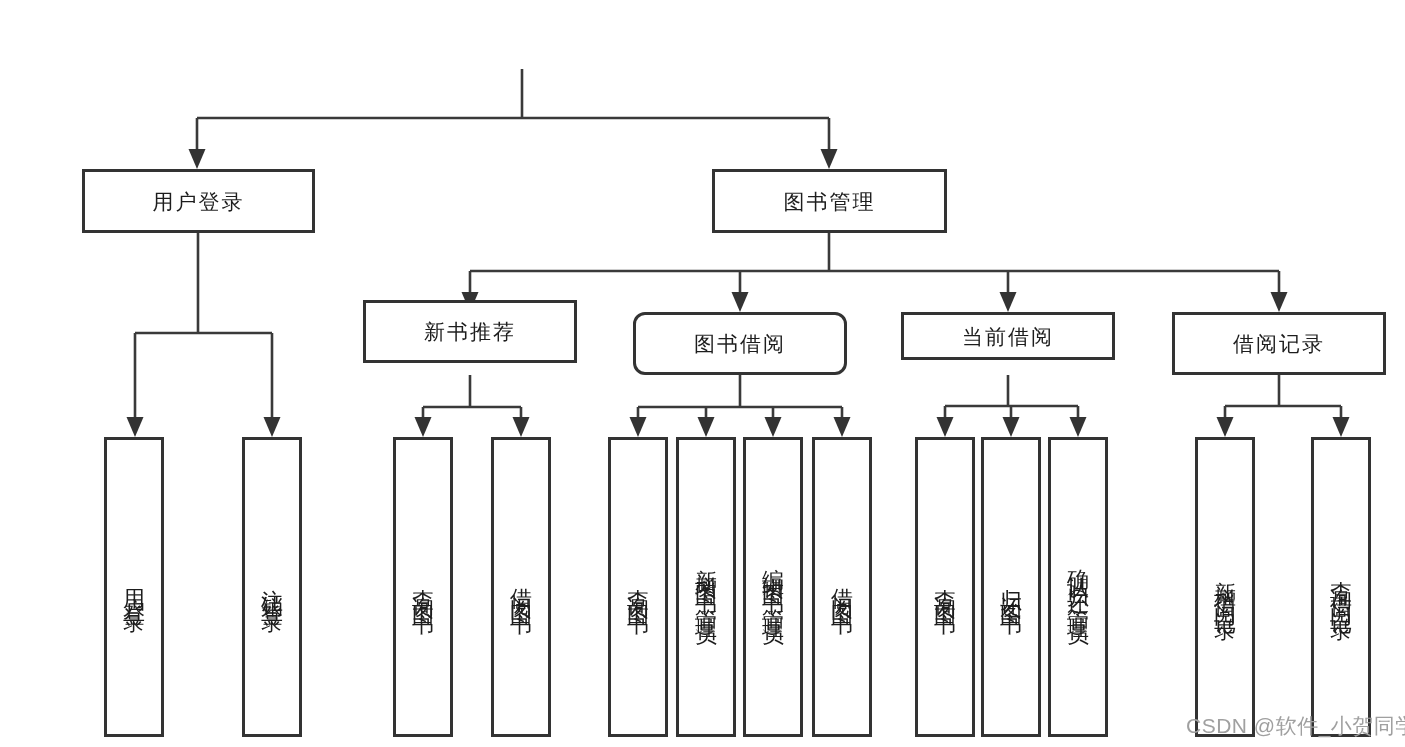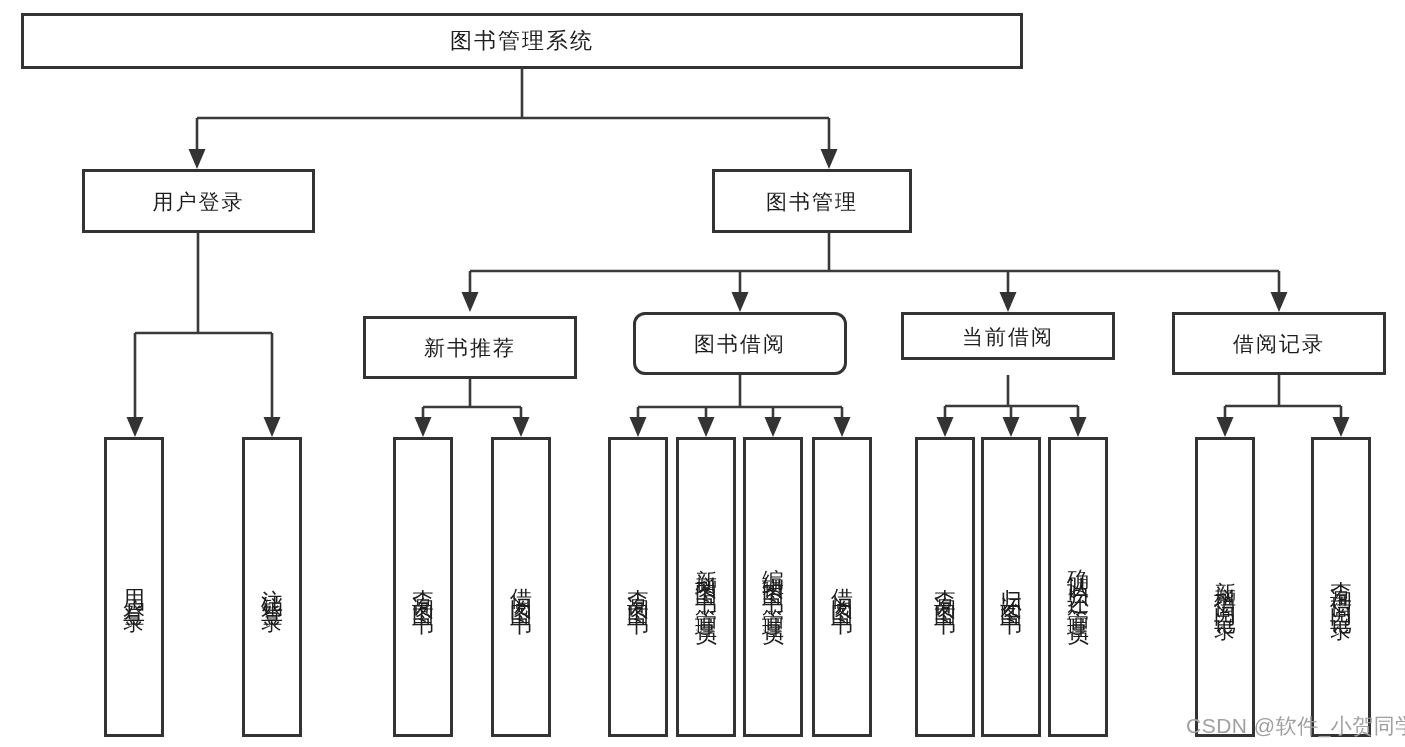--- a/index.html
+++ b/index.html
@@ -110,26 +110,25 @@
       <polygon points="1002.5,417 1019.5,417 1011,437"></polygon>
       <polygon points="1069.5,417 1086.5,417 1078,437"></polygon>
     </g>
     <g>
       <path d="M1279,375 V406 M1225,406 H1341 M1225,406 V418 M1341,406 V418"></path>
       <polygon points="1216.5,417 1233.5,417 1225,437"></polygon>
       <polygon points="1332.5,417 1349.5,417 1341,437"></polygon>
     </g>
   </svg>
 
-  <div class="node root" style="left:21px; top:13px; width:1002px; height:56px;">图书管理系统</div>
 
   <div class="node" style="left:82px; top:169px; width:233px; height:64px;">用户登录</div>
-  <div class="node" style="left:712px; top:169px; width:200px; height:64px;">图书管理</div>
+  <div class="node" style="left:712px; top:169px; width:235px; height:64px;">图书管理</div>
 
-  <div class="node" style="left:363px; top:316px; width:214px; height:63px;">新书推荐</div>
+  <div class="node" style="left:363px; top:300px; width:214px; height:63px;">新书推荐</div>
   <div class="node" style="left:633px; top:312px; width:214px; height:63px;border-radius:12px;">图书借阅</div>
   <div class="node" style="left:901px; top:312px; width:214px; height:48px;">当前借阅</div>
   <div class="node" style="left:1172px; top:312px; width:214px; height:63px;">借阅记录</div>
 
   <div class="node leaf" style="left:104px; top:437px; width:60px; height:300px;">用户登录</div>
   <div class="node leaf" style="left:242px; top:437px; width:60px; height:300px;">注销登录</div>
 
   <div class="node leaf" style="left:393px; top:437px; width:60px; height:300px;">查询图书</div>
   <div class="node leaf" style="left:491px; top:437px; width:60px; height:300px;">借阅图书</div>
 

